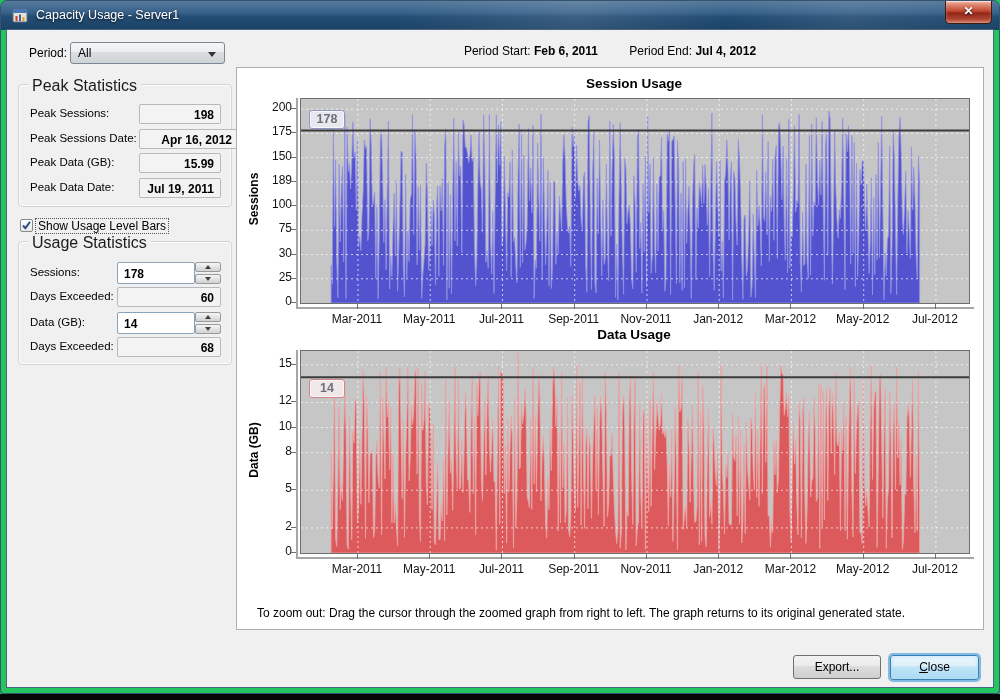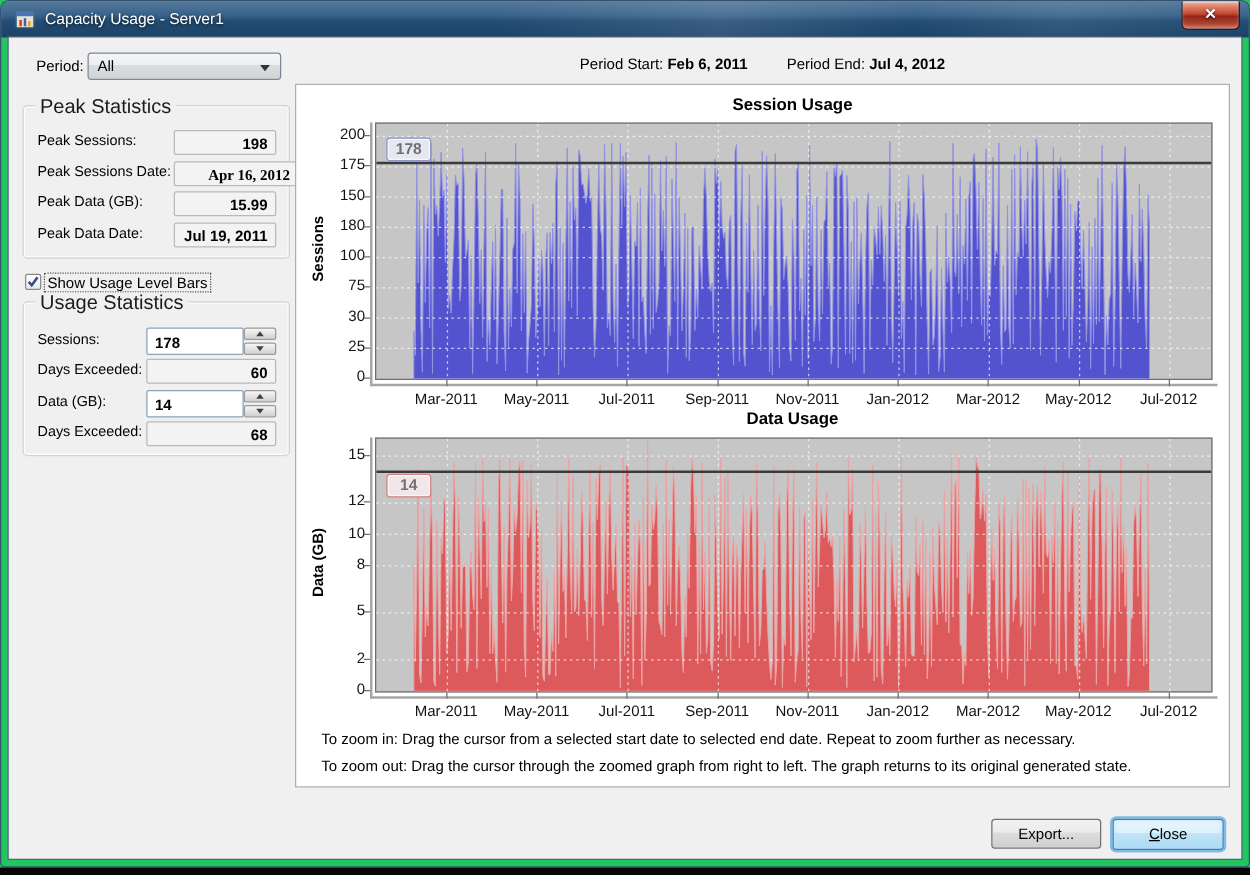--- a/index.html
+++ b/index.html
@@ -108,21 +108,21 @@
   <div class="combo">
     <span class="combo-text">All</span>
     <span class="combo-arrow"></span>
   </div>
 
   <div class="groupbox" style="left:18px;top:84px;width:212px;height:121px;">
     <span class="grouplegend">Peak Statistics</span>
     <span class="stat-label" style="top:22px;">Peak Sessions:</span>
     <div class="stat-field" style="left:120px;top:19px;width:82px;">198</div>
     <span class="stat-label" style="top:47px;">Peak Sessions Date:</span>
-    <div class="stat-field" style="left:120px;top:44px;width:100px;font-family:Liberation Serif, serif;">Apr 16, 2012</div>
+    <div class="stat-field" style="left:120px;top:44px;width:100px;">Apr 16, 2012</div>
     <span class="stat-label" style="top:71px;">Peak Data (GB):</span>
     <div class="stat-field" style="left:120px;top:68px;width:82px;">15.99</div>
     <span class="stat-label" style="top:96px;">Peak Data Date:</span>
     <div class="stat-field" style="left:120px;top:93px;width:82px;">Jul 19, 2011</div>
   </div>
 
   <div class="checkbox-box">
     <svg id="check-glyph" width="11" height="11" viewBox="0 0 11 11" style="position:absolute;left:0;top:0;">
       <polyline points="2,5.5 4.4,8.2 9,1.8" fill="none" stroke="#2f4f7d" stroke-width="2"></polyline>
     </svg>
@@ -177,21 +177,21 @@
         <div class="ytick" style="left: 13px; top: 226px;">0</div>
         <div class="tick-mark" style="left: 54px; top: 234px; width: 5px; height: 1px;"></div>
         <div class="ytick" style="left: 13px; top: 201.772px;">25</div>
         <div class="tick-mark" style="left: 54px; top: 209.772px; width: 5px; height: 1px;"></div>
         <div class="ytick" style="left: 13px; top: 177.544px;">30</div>
         <div class="tick-mark" style="left: 54px; top: 185.544px; width: 5px; height: 1px;"></div>
         <div class="ytick" style="left: 13px; top: 153.316px;">75</div>
         <div class="tick-mark" style="left: 54px; top: 161.316px; width: 5px; height: 1px;"></div>
         <div class="ytick" style="left: 13px; top: 129.088px;">100</div>
         <div class="tick-mark" style="left: 54px; top: 137.088px; width: 5px; height: 1px;"></div>
-        <div class="ytick" style="left: 13px; top: 104.86px;">180</div>
+        <div class="ytick" style="left: 13px; top: 104.86px;">189</div>
         <div class="tick-mark" style="left: 54px; top: 112.86px; width: 5px; height: 1px;"></div>
         <div class="ytick" style="left: 13px; top: 80.6318px;">150</div>
         <div class="tick-mark" style="left: 54px; top: 88.6318px; width: 5px; height: 1px;"></div>
         <div class="ytick" style="left: 13px; top: 56.4038px;">175</div>
         <div class="tick-mark" style="left: 54px; top: 64.4038px; width: 5px; height: 1px;"></div>
         <div class="ytick" style="left: 13px; top: 32.1758px;">200</div>
         <div class="tick-mark" style="left: 54px; top: 40.1758px; width: 5px; height: 1px;"></div>
         <div class="xtick" style="left: 83.9804px; top: 244px;">Mar-2011</div>
         <div class="tick-mark" style="left: 119.98px; top: 236px; width: 1px; height: 5px;"></div>
         <div class="xtick" style="left: 156.225px; top: 244px;">May-2011</div>
@@ -288,21 +288,20 @@
             <line x1="345.9572" y1="0" x2="345.9572" y2="202" stroke="#ffffff" stroke-opacity="0.7" stroke-width="1" stroke-dasharray="2 3"></line>
             <line x1="418.2014" y1="0" x2="418.2014" y2="202" stroke="#ffffff" stroke-opacity="0.7" stroke-width="1" stroke-dasharray="2 3"></line>
             <line x1="490.44560000000007" y1="0" x2="490.44560000000007" y2="202" stroke="#ffffff" stroke-opacity="0.7" stroke-width="1" stroke-dasharray="2 3"></line>
             <line x1="562.6898" y1="0" x2="562.6898" y2="202" stroke="#ffffff" stroke-opacity="0.7" stroke-width="1" stroke-dasharray="2 3"></line>
             <line x1="634.934" y1="0" x2="634.934" y2="202" stroke="#ffffff" stroke-opacity="0.7" stroke-width="1" stroke-dasharray="2 3"></line>
             <line x1="0" y1="26.34782608695653" x2="668" y2="26.34782608695653" stroke="#3b3b3b" stroke-width="2"></line>
           </svg>
         </div>
         <div class="th-box" style="left: 72px; top: 311.348px; border-color: rgb(210, 132, 132); background: rgb(240, 232, 232);">14</div>
       </div>
-    <div class="instr" style="left:20px;top:516px;">To zoom in: Drag the cursor from a selected start date to selected end date. Repeat to zoom further as necessary.</div>
     <div class="instr" style="left:20px;top:538px;">To zoom out: Drag the cursor through the zoomed graph from right to left. The graph returns to its original generated state.</div>
   </div>
 
   <div class="btn" style="left:793px;top:655px;width:88px;height:24px;line-height:22px;">
     <span>Export...</span>
   </div>
   <div class="btn btn-default" style="left:890px;top:655px;width:89px;height:25px;line-height:23px;">
     <u>C</u><span>lose</span>
   </div>
 

